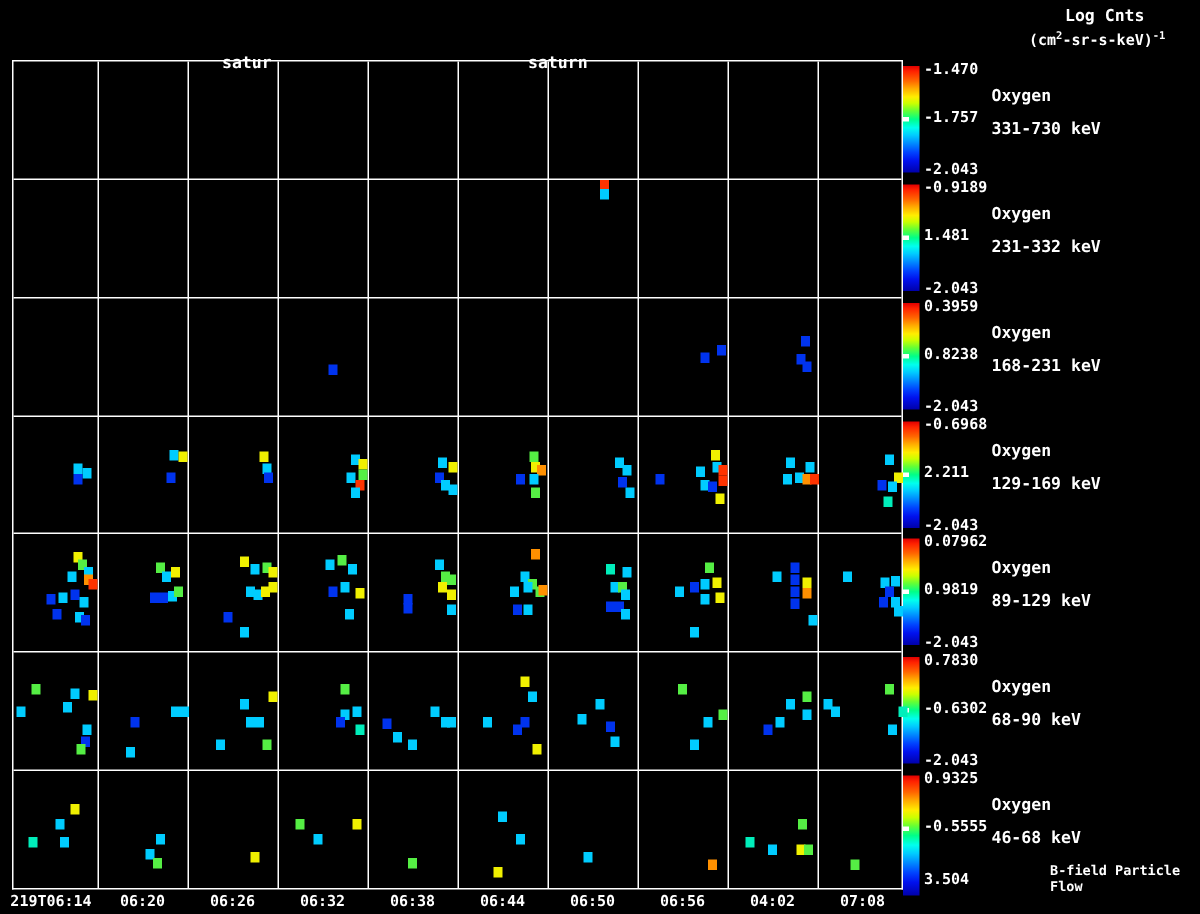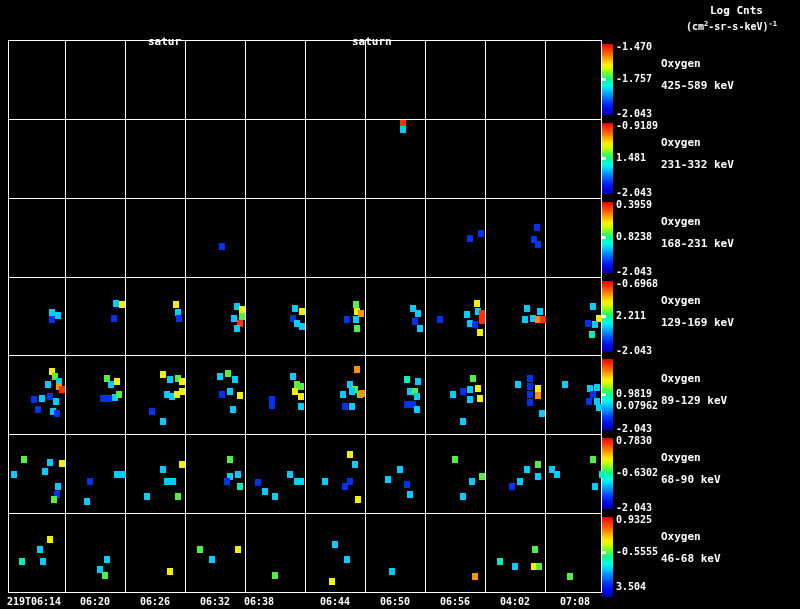--- a/index.html
+++ b/index.html
@@ -29,20 +29,21 @@
 <div class="screen" id="screen">
 
   <div class="abs t11" style="left:710px;top:4px">Log Cnts</div>
   <div class="abs t10" style="left:686px;top:18px"><span>(cm</span><sup>2</sup><span>-sr-s-keV)</span><sup>-1</sup></div>
 
   <div class="abs t11" style="left:148px;top:35px;z-index:5">satur</div>
   <div class="abs t11" style="left:352px;top:35px;z-index:5">saturn</div>
 
   <div class="abs" style="left:8px;top:40px;width:593px;height:552px"></div>
 
+  <div class="abs t9" style="left:700px;top:576px">B-field Particle Flow</div>
 <div class="line" style="left: 8px; top: 40px; width: 594px; height: 1px;"></div>
     <div class="line" style="left: 8px; top: 592px; width: 594px; height: 1px;"></div>
     <div class="line" style="left: 8px; top: 40px; width: 1px; height: 553px;"></div>
     <div class="line" style="left: 601px; top: 40px; width: 1px; height: 553px;"></div>
     <div class="line" style="left: 65px; top: 41px; width: 1px; height: 551px;"></div>
     <div class="line" style="left: 125px; top: 41px; width: 1px; height: 551px;"></div>
     <div class="line" style="left: 185px; top: 41px; width: 1px; height: 551px;"></div>
     <div class="line" style="left: 245px; top: 41px; width: 1px; height: 551px;"></div>
     <div class="line" style="left: 305px; top: 41px; width: 1px; height: 551px;"></div>
     <div class="line" style="left: 365px; top: 41px; width: 1px; height: 551px;"></div>
@@ -54,21 +55,21 @@
     <div class="line" style="left: 9px; top: 277px; width: 592px; height: 1px;"></div>
     <div class="line" style="left: 9px; top: 355px; width: 592px; height: 1px;"></div>
     <div class="line" style="left: 9px; top: 434px; width: 592px; height: 1px;"></div>
     <div class="line" style="left: 9px; top: 513px; width: 592px; height: 1px;"></div>
     <div class="cbar" style="left: 602px; top: 44px; width: 11px; height: 71px;"></div>
     <div class="cbtick" style="left: 602px; top: 78px; width: 4px; height: 3px;"></div>
     <div class="cblab" style="left: 616px; top: 41px;">-1.470</div>
     <div class="cblab" style="left: 616px; top: 73px;">-1.757</div>
     <div class="cblab" style="left: 616px; top: 108px;">-2.043</div>
     <div class="species" style="left: 661px; top: 57px;">Oxygen</div>
-    <div class="species" style="left: 661px; top: 79px;">425-589 keV</div>
+    <div class="species" style="left: 661px; top: 79px;">331-730 keV</div>
     <div class="cbar" style="left: 602px; top: 123px; width: 11px; height: 71px;"></div>
     <div class="cbtick" style="left: 602px; top: 157px; width: 4px; height: 3px;"></div>
     <div class="cblab" style="left: 616px; top: 120px;">-0.9189</div>
     <div class="cblab" style="left: 616px; top: 152px;">1.481</div>
     <div class="cblab" style="left: 616px; top: 187px;">-2.043</div>
     <div class="species" style="left: 661px; top: 136px;">Oxygen</div>
     <div class="species" style="left: 661px; top: 158px;">231-332 keV</div>
     <div class="pt" style="left: 400px; top: 120px; width: 6px; height: 7px; background: rgb(255, 51, 0);"></div>
     <div class="pt" style="left: 400px; top: 126px; width: 6px; height: 7px; background: rgb(0, 204, 255);"></div>
     <div class="cbar" style="left: 602px; top: 202px; width: 11px; height: 71px;"></div>
@@ -136,21 +137,21 @@
     <div class="pt" style="left: 530px; top: 315px; width: 6px; height: 7px; background: rgb(0, 204, 255);"></div>
     <div class="pt" style="left: 535px; top: 316px; width: 6px; height: 7px; background: rgb(255, 144, 0);"></div>
     <div class="pt" style="left: 540px; top: 316px; width: 6px; height: 7px; background: rgb(255, 51, 0);"></div>
     <div class="pt" style="left: 590px; top: 303px; width: 6px; height: 7px; background: rgb(0, 204, 255);"></div>
     <div class="pt" style="left: 596px; top: 315px; width: 6px; height: 7px; background: rgb(240, 240, 0);"></div>
     <div class="pt" style="left: 585px; top: 320px; width: 6px; height: 7px; background: rgb(0, 51, 238);"></div>
     <div class="pt" style="left: 592px; top: 321px; width: 6px; height: 7px; background: rgb(0, 204, 255);"></div>
     <div class="pt" style="left: 589px; top: 331px; width: 6px; height: 7px; background: rgb(0, 238, 187);"></div>
     <div class="cbar" style="left: 602px; top: 359px; width: 11px; height: 71px;"></div>
     <div class="cbtick" style="left: 602px; top: 393px; width: 4px; height: 3px;"></div>
-    <div class="cblab" style="left: 616px; top: 356px; margin-top: 44px;">0.07962</div>
+    <div class="cblab" style="left: 616px; top: 356px;">0.07962</div>
     <div class="cblab" style="left: 616px; top: 388px;">0.9819</div>
     <div class="cblab" style="left: 616px; top: 423px;">-2.043</div>
     <div class="species" style="left: 661px; top: 372px;">Oxygen</div>
     <div class="species" style="left: 661px; top: 394px;">89-129 keV</div>
     <div class="pt" style="left: 49px; top: 368px; width: 6px; height: 7px; background: rgb(240, 240, 0);"></div>
     <div class="pt" style="left: 52px; top: 373px; width: 6px; height: 7px; background: rgb(85, 238, 68);"></div>
     <div class="pt" style="left: 45px; top: 381px; width: 6px; height: 7px; background: rgb(0, 204, 255);"></div>
     <div class="pt" style="left: 56px; top: 378px; width: 6px; height: 7px; background: rgb(0, 204, 255);"></div>
     <div class="pt" style="left: 56px; top: 383px; width: 6px; height: 7px; background: rgb(255, 144, 0);"></div>
     <div class="pt" style="left: 59px; top: 386px; width: 6px; height: 7px; background: rgb(255, 51, 0);"></div>
@@ -320,19 +321,19 @@
     <div class="pt" style="left: 497px; top: 558px; width: 6px; height: 7px; background: rgb(0, 238, 187);"></div>
     <div class="pt" style="left: 512px; top: 563px; width: 6px; height: 7px; background: rgb(0, 204, 255);"></div>
     <div class="pt" style="left: 532px; top: 546px; width: 6px; height: 7px; background: rgb(85, 238, 68);"></div>
     <div class="pt" style="left: 531px; top: 563px; width: 6px; height: 7px; background: rgb(240, 240, 0);"></div>
     <div class="pt" style="left: 536px; top: 563px; width: 6px; height: 7px; background: rgb(85, 238, 68);"></div>
     <div class="pt" style="left: 567px; top: 573px; width: 6px; height: 7px; background: rgb(85, 238, 68);"></div>
     <div class="ttick" style="left: -1px; top: 596px; width: 70px; height: 12px;">219T06:14</div>
     <div class="ttick" style="left: 60px; top: 596px; width: 70px; height: 12px;">06:20</div>
     <div class="ttick" style="left: 120px; top: 596px; width: 70px; height: 12px;">06:26</div>
     <div class="ttick" style="left: 180px; top: 596px; width: 70px; height: 12px;">06:32</div>
-    <div class="ttick" style="left: 224px; top: 596px; width: 70px; height: 12px;">06:38</div>
+    <div class="ttick" style="left: 240px; top: 596px; width: 70px; height: 12px;">06:38</div>
     <div class="ttick" style="left: 300px; top: 596px; width: 70px; height: 12px;">06:44</div>
     <div class="ttick" style="left: 360px; top: 596px; width: 70px; height: 12px;">06:50</div>
     <div class="ttick" style="left: 420px; top: 596px; width: 70px; height: 12px;">06:56</div>
     <div class="ttick" style="left: 480px; top: 596px; width: 70px; height: 12px;">04:02</div>
     <div class="ttick" style="left: 540px; top: 596px; width: 70px; height: 12px;">07:08</div>
   </div>
 
 </body></html>

